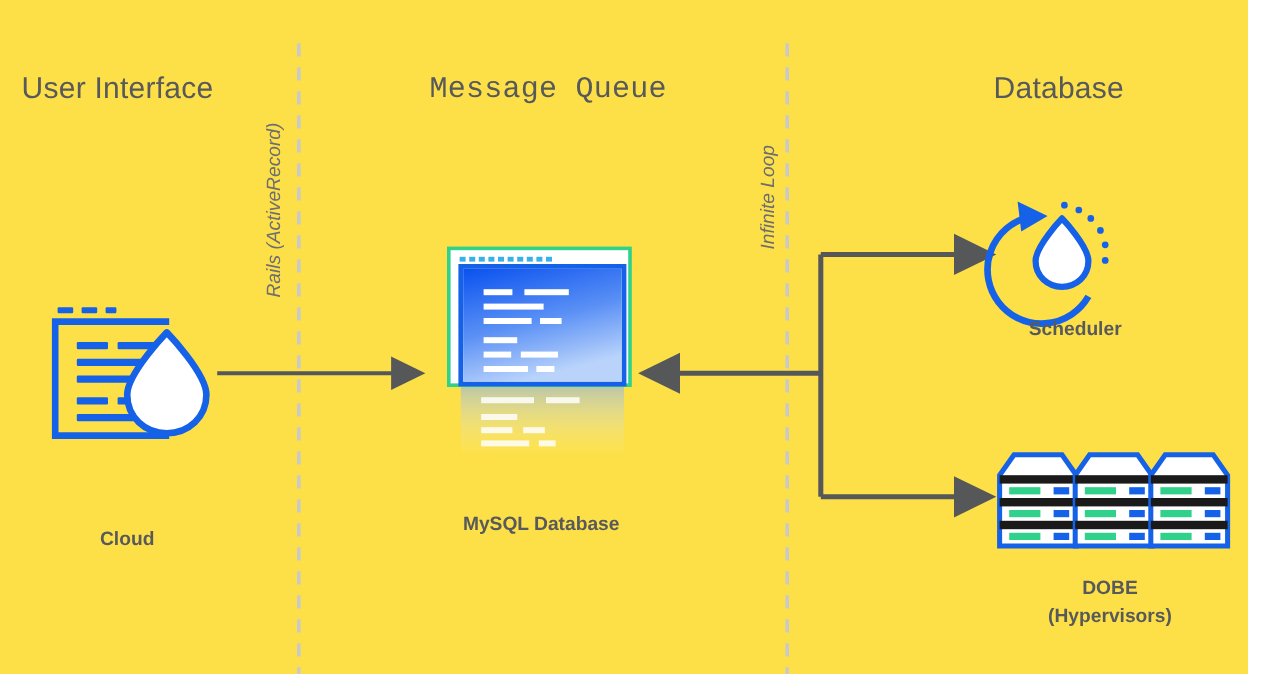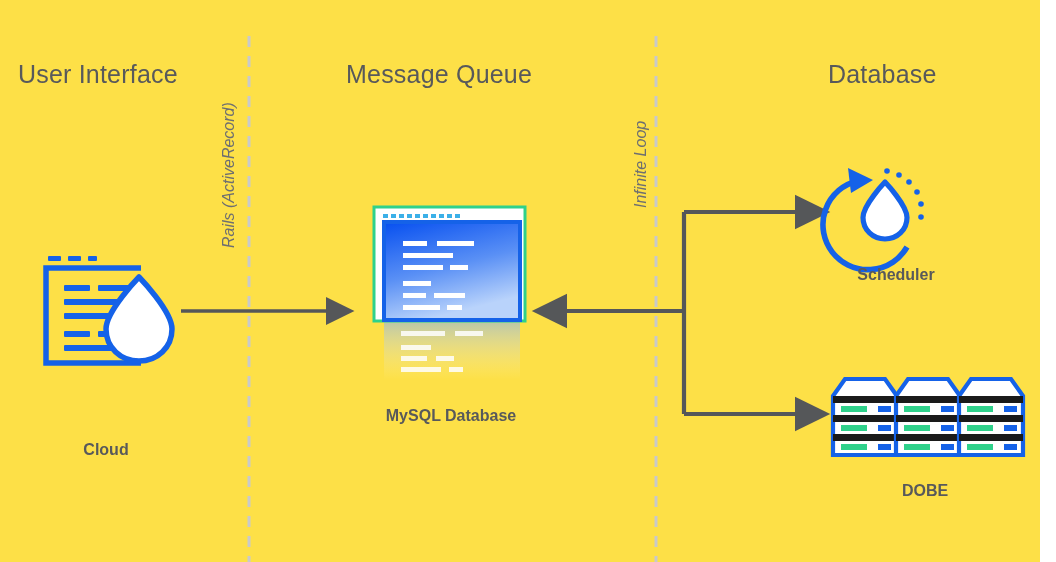--- a/index.html
+++ b/index.html
@@ -27,21 +27,21 @@
   .col-title {
     position: absolute;
     font-family: "Liberation Sans", sans-serif;
     font-size: 25px;
     font-weight: 400;
     color: #58595b;
     letter-spacing: 0.2px;
     white-space: nowrap;
   }
   #title-ui   { left: 18px;  top: 60px; }
-  #title-mq   { left: 346px; top: 60px; }
+  #title-mq   { left: 358px; top: 60px; font-family: Liberation Mono, monospace; }
   #title-be   { left: 828px; top: 60px; }
 
   .lane-label {
     position: absolute;
     font-family: "Liberation Sans", sans-serif;
     font-size: 16px;
     font-style: italic;
     color: #6d6e71;
     white-space: nowrap;
     transform-origin: left top;
@@ -53,21 +53,21 @@
     position: absolute;
     font-family: "Liberation Sans", sans-serif;
     font-size: 16px;
     font-weight: bold;
     color: #58595b;
     text-align: center;
     white-space: nowrap;
     line-height: 1.45;
   }
   #label-cloud     { left: 0px;   top: 418px; width: 212px; margin-top: 20px; }
-  #label-mysql     { left: 330px; top: 404px; width: 242px; }
+  #label-mysql     { left: 330px; top: 426px; width: 242px; }
   #label-scheduler { left: 800px; top: 263px; width: 192px; }
   #label-dobe      { left: 826px; top: 479px; width: 198px; }
   #label-dobe span { display: block; }
 </style>
 </head>
 <body>
 
 <div id="diagram">
 
   <svg class="svg-layer" viewBox="0 0 1056 562">
@@ -256,15 +256,16 @@
   <div class="col-title" id="title-be">Database</div>
 
   <div class="lane-label" id="lane-rails">Rails (ActiveRecord)</div>
   <div class="lane-label" id="lane-loop">Infinite Loop</div>
 
   <div class="node-label" id="label-cloud">Cloud</div>
   <div class="node-label" id="label-mysql">MySQL Database</div>
   <div class="node-label" id="label-scheduler">Scheduler</div>
   <div class="node-label" id="label-dobe">
     <span>DOBE</span>
+    <span>(Hypervisors)</span>
   </div>
 
 </div>
 
 </body></html>

